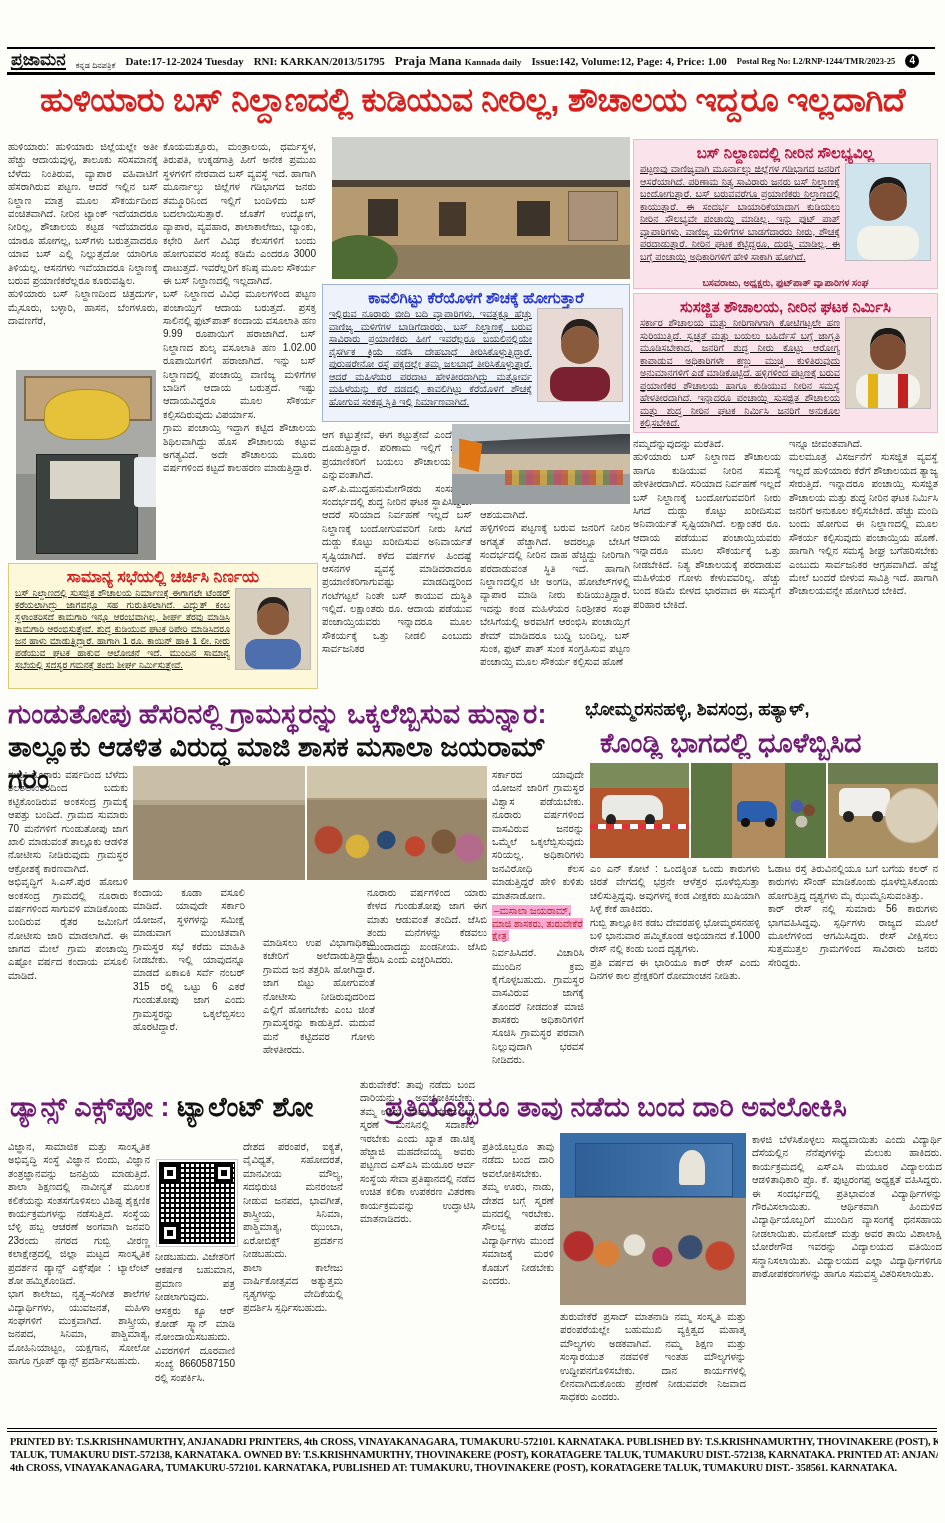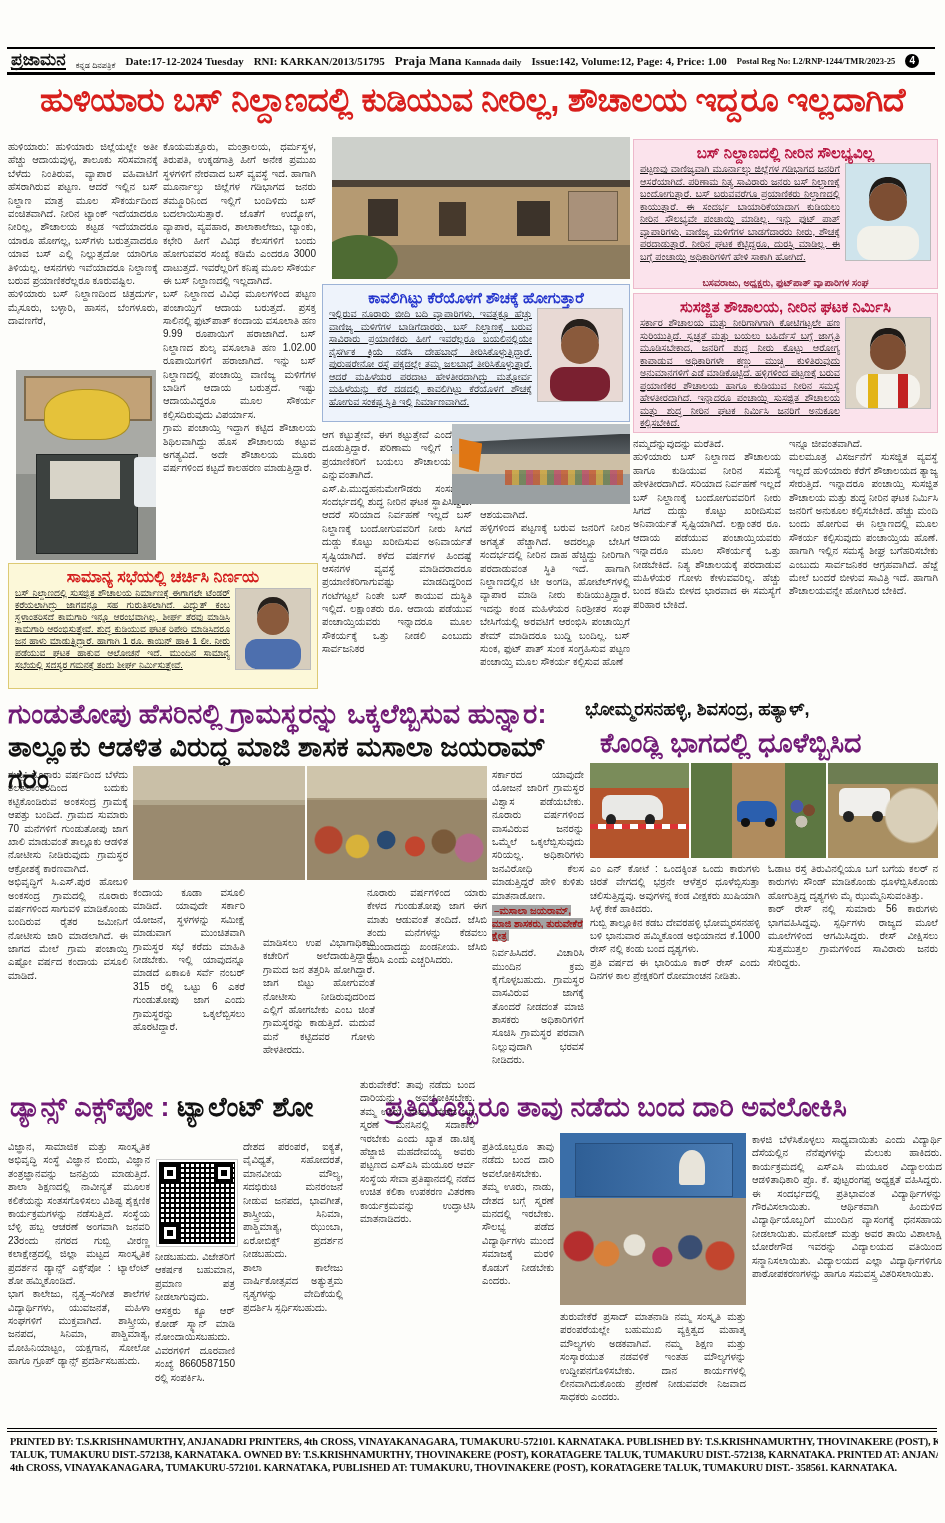--- a/index.html
+++ b/index.html
@@ -29,21 +29,21 @@
   .qbox .title{text-align:center;font-weight:bold;font-size:15px;line-height:1.15;margin-bottom:2px;}
   .qbox .qtext{font-size:9.6px;line-height:1.3;text-align:justify;text-decoration:underline;}
   .qbox .attrib{font-size:9.6px;font-weight:bold;color:#8e1f3a;text-align:center;margin-top:14px;}
   .kavali{background:#eef3fb;border:1px solid #9db3d6;}
   .pinkbox{background:#fbe3ec;border:1px solid #edb9cb;}
   .yellowbox{background:#fcf8d9;border:1px solid #ddca74;}
   .portrait{float:right;margin:0 0 2px 5px;border:1px solid #bbb;}
   
   .photo{overflow:hidden;position:absolute;}
   .shape{position:absolute;}
-  .byline-hl{display:inline;background:#a3a3a3;color:#a01616;font-weight:bold;padding:0 2px;}
+  .byline-hl{display:inline;background:#f9a8d4;color:#a01616;font-weight:normal;padding:0 2px;}
   .qr-finder{position:absolute;width:18px;height:18px;border:3px solid #000;background:#fff;box-sizing:border-box;}
   .qr-finder:after{content:"";position:absolute;left:3px;top:3px;width:6px;height:6px;background:#000;}
   
   .imp{font-family:"Liberation Serif",serif;font-weight:bold;font-size:10.3px;line-height:1.25;
        letter-spacing:-0.2px;white-space:nowrap;overflow:hidden;}
 </style>
 </head>
 <body>
 
 <div id="page">

